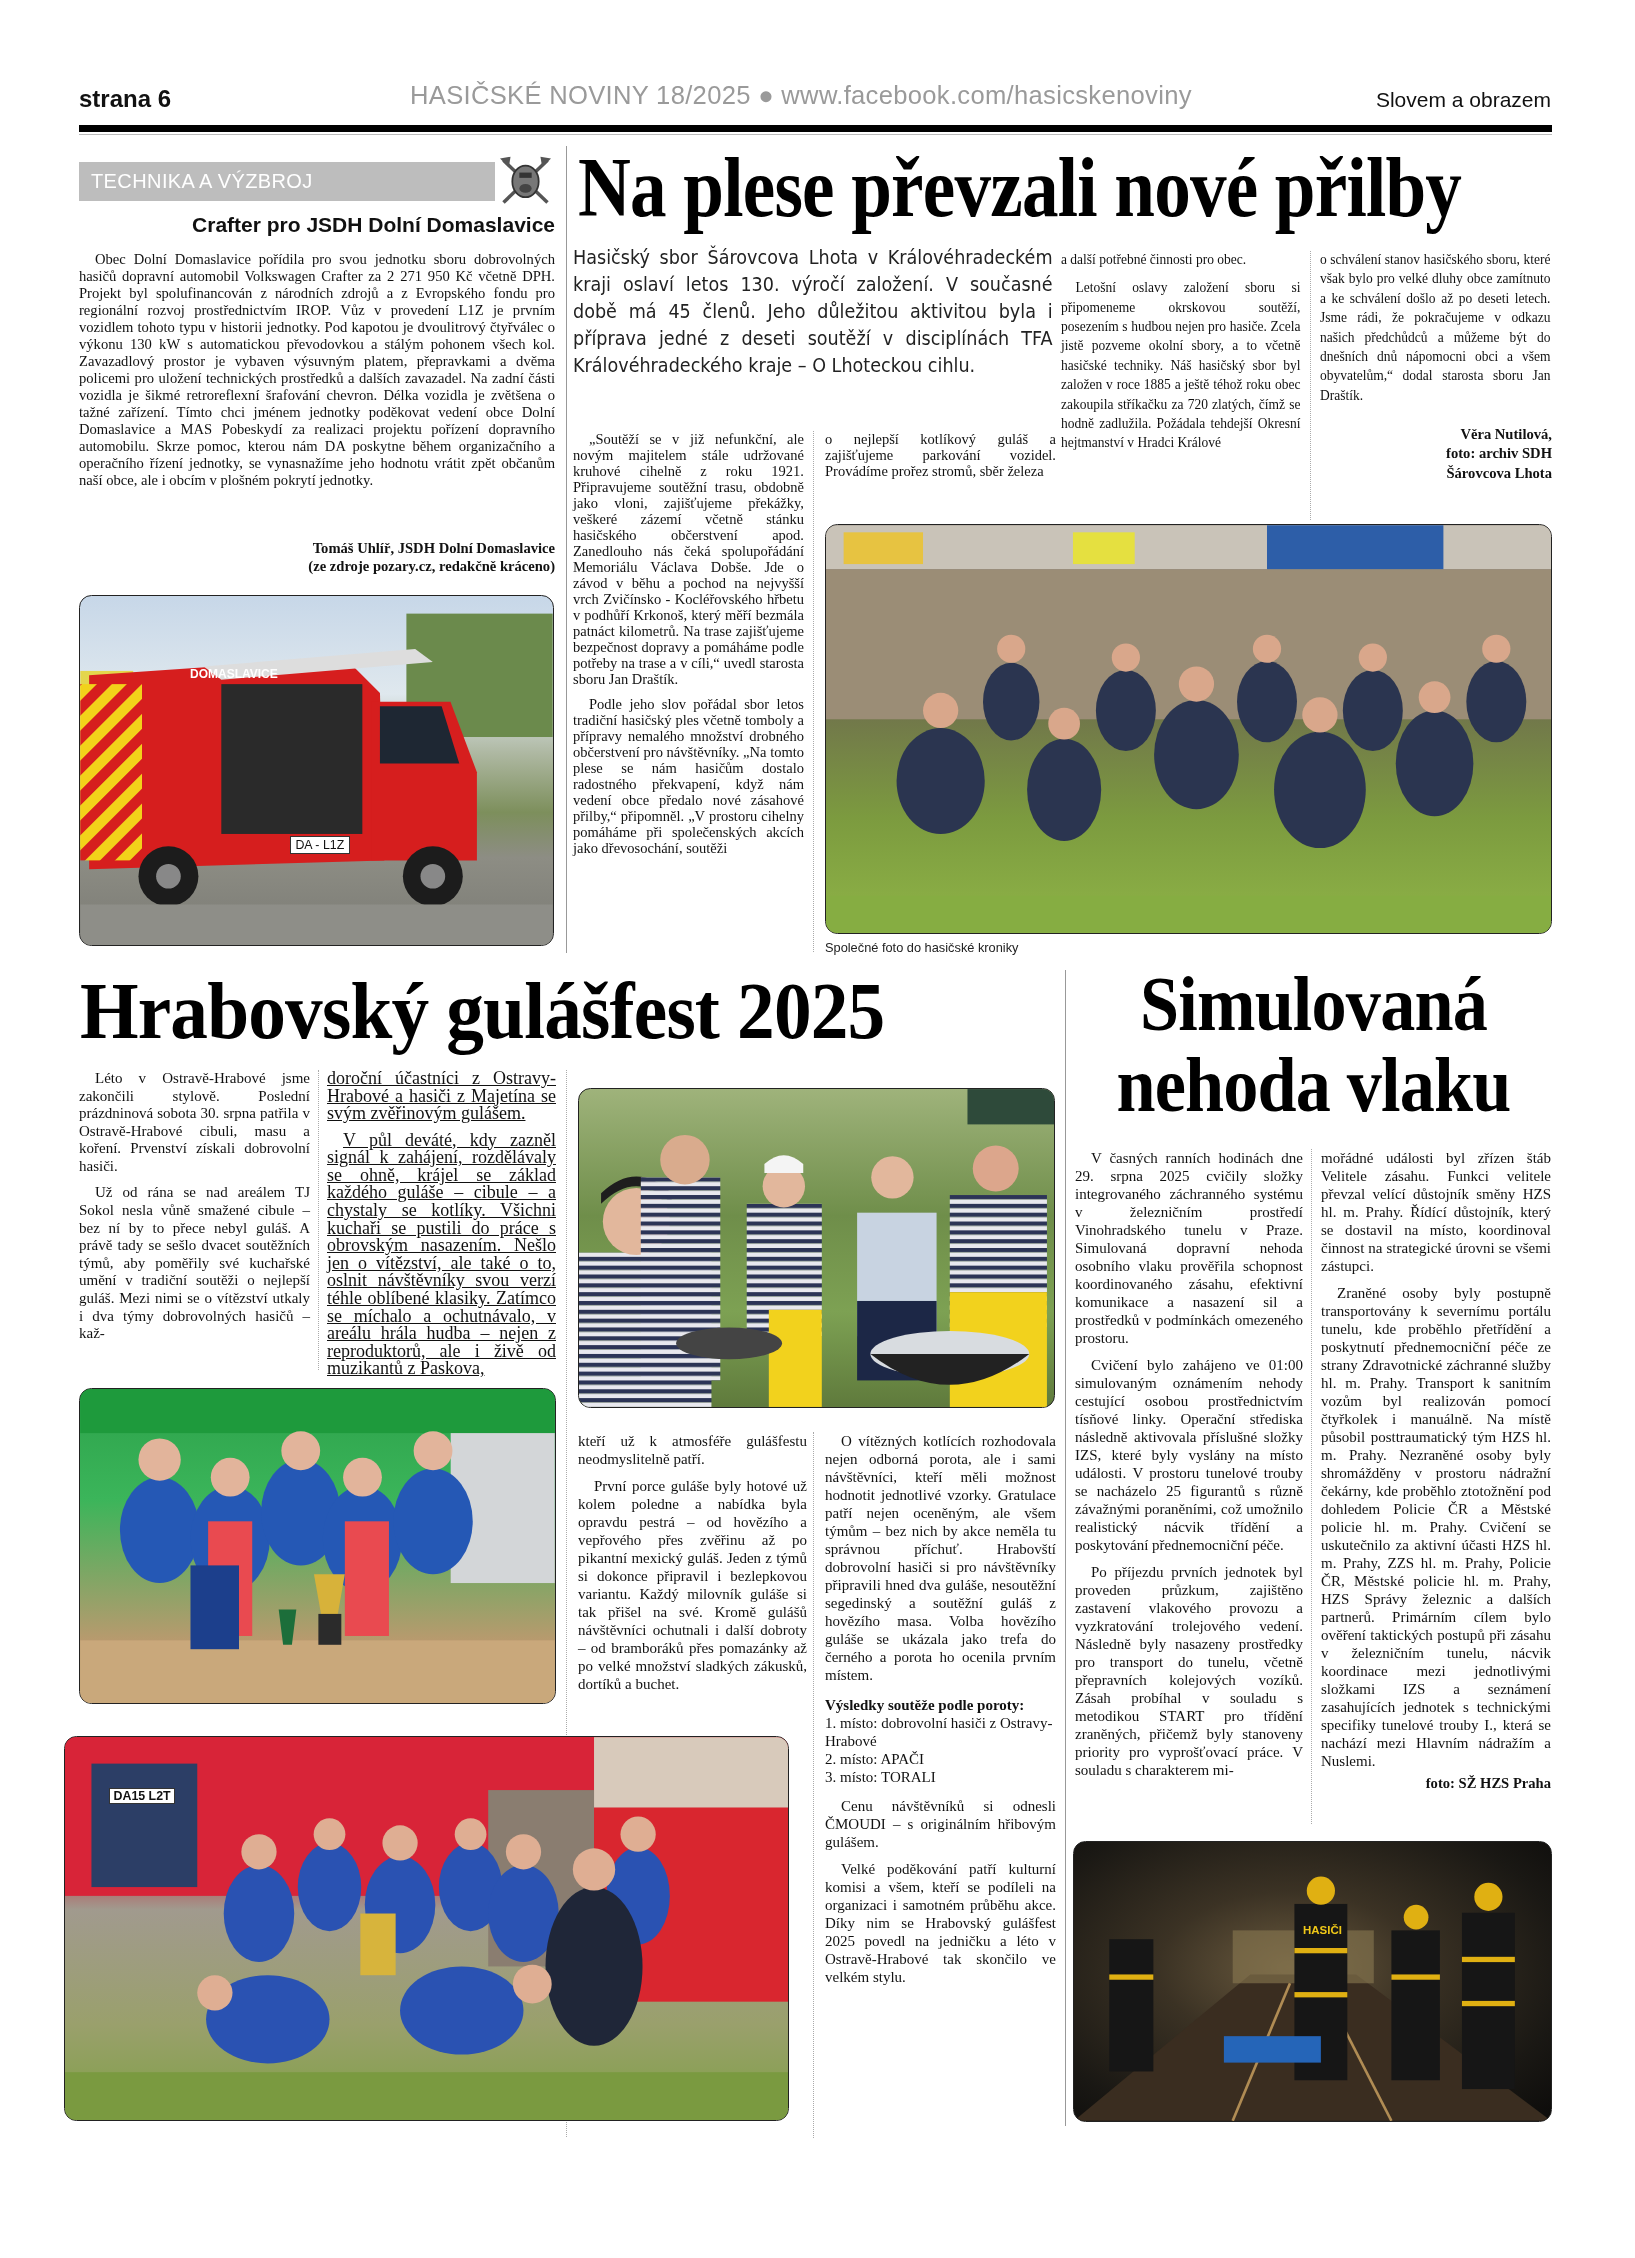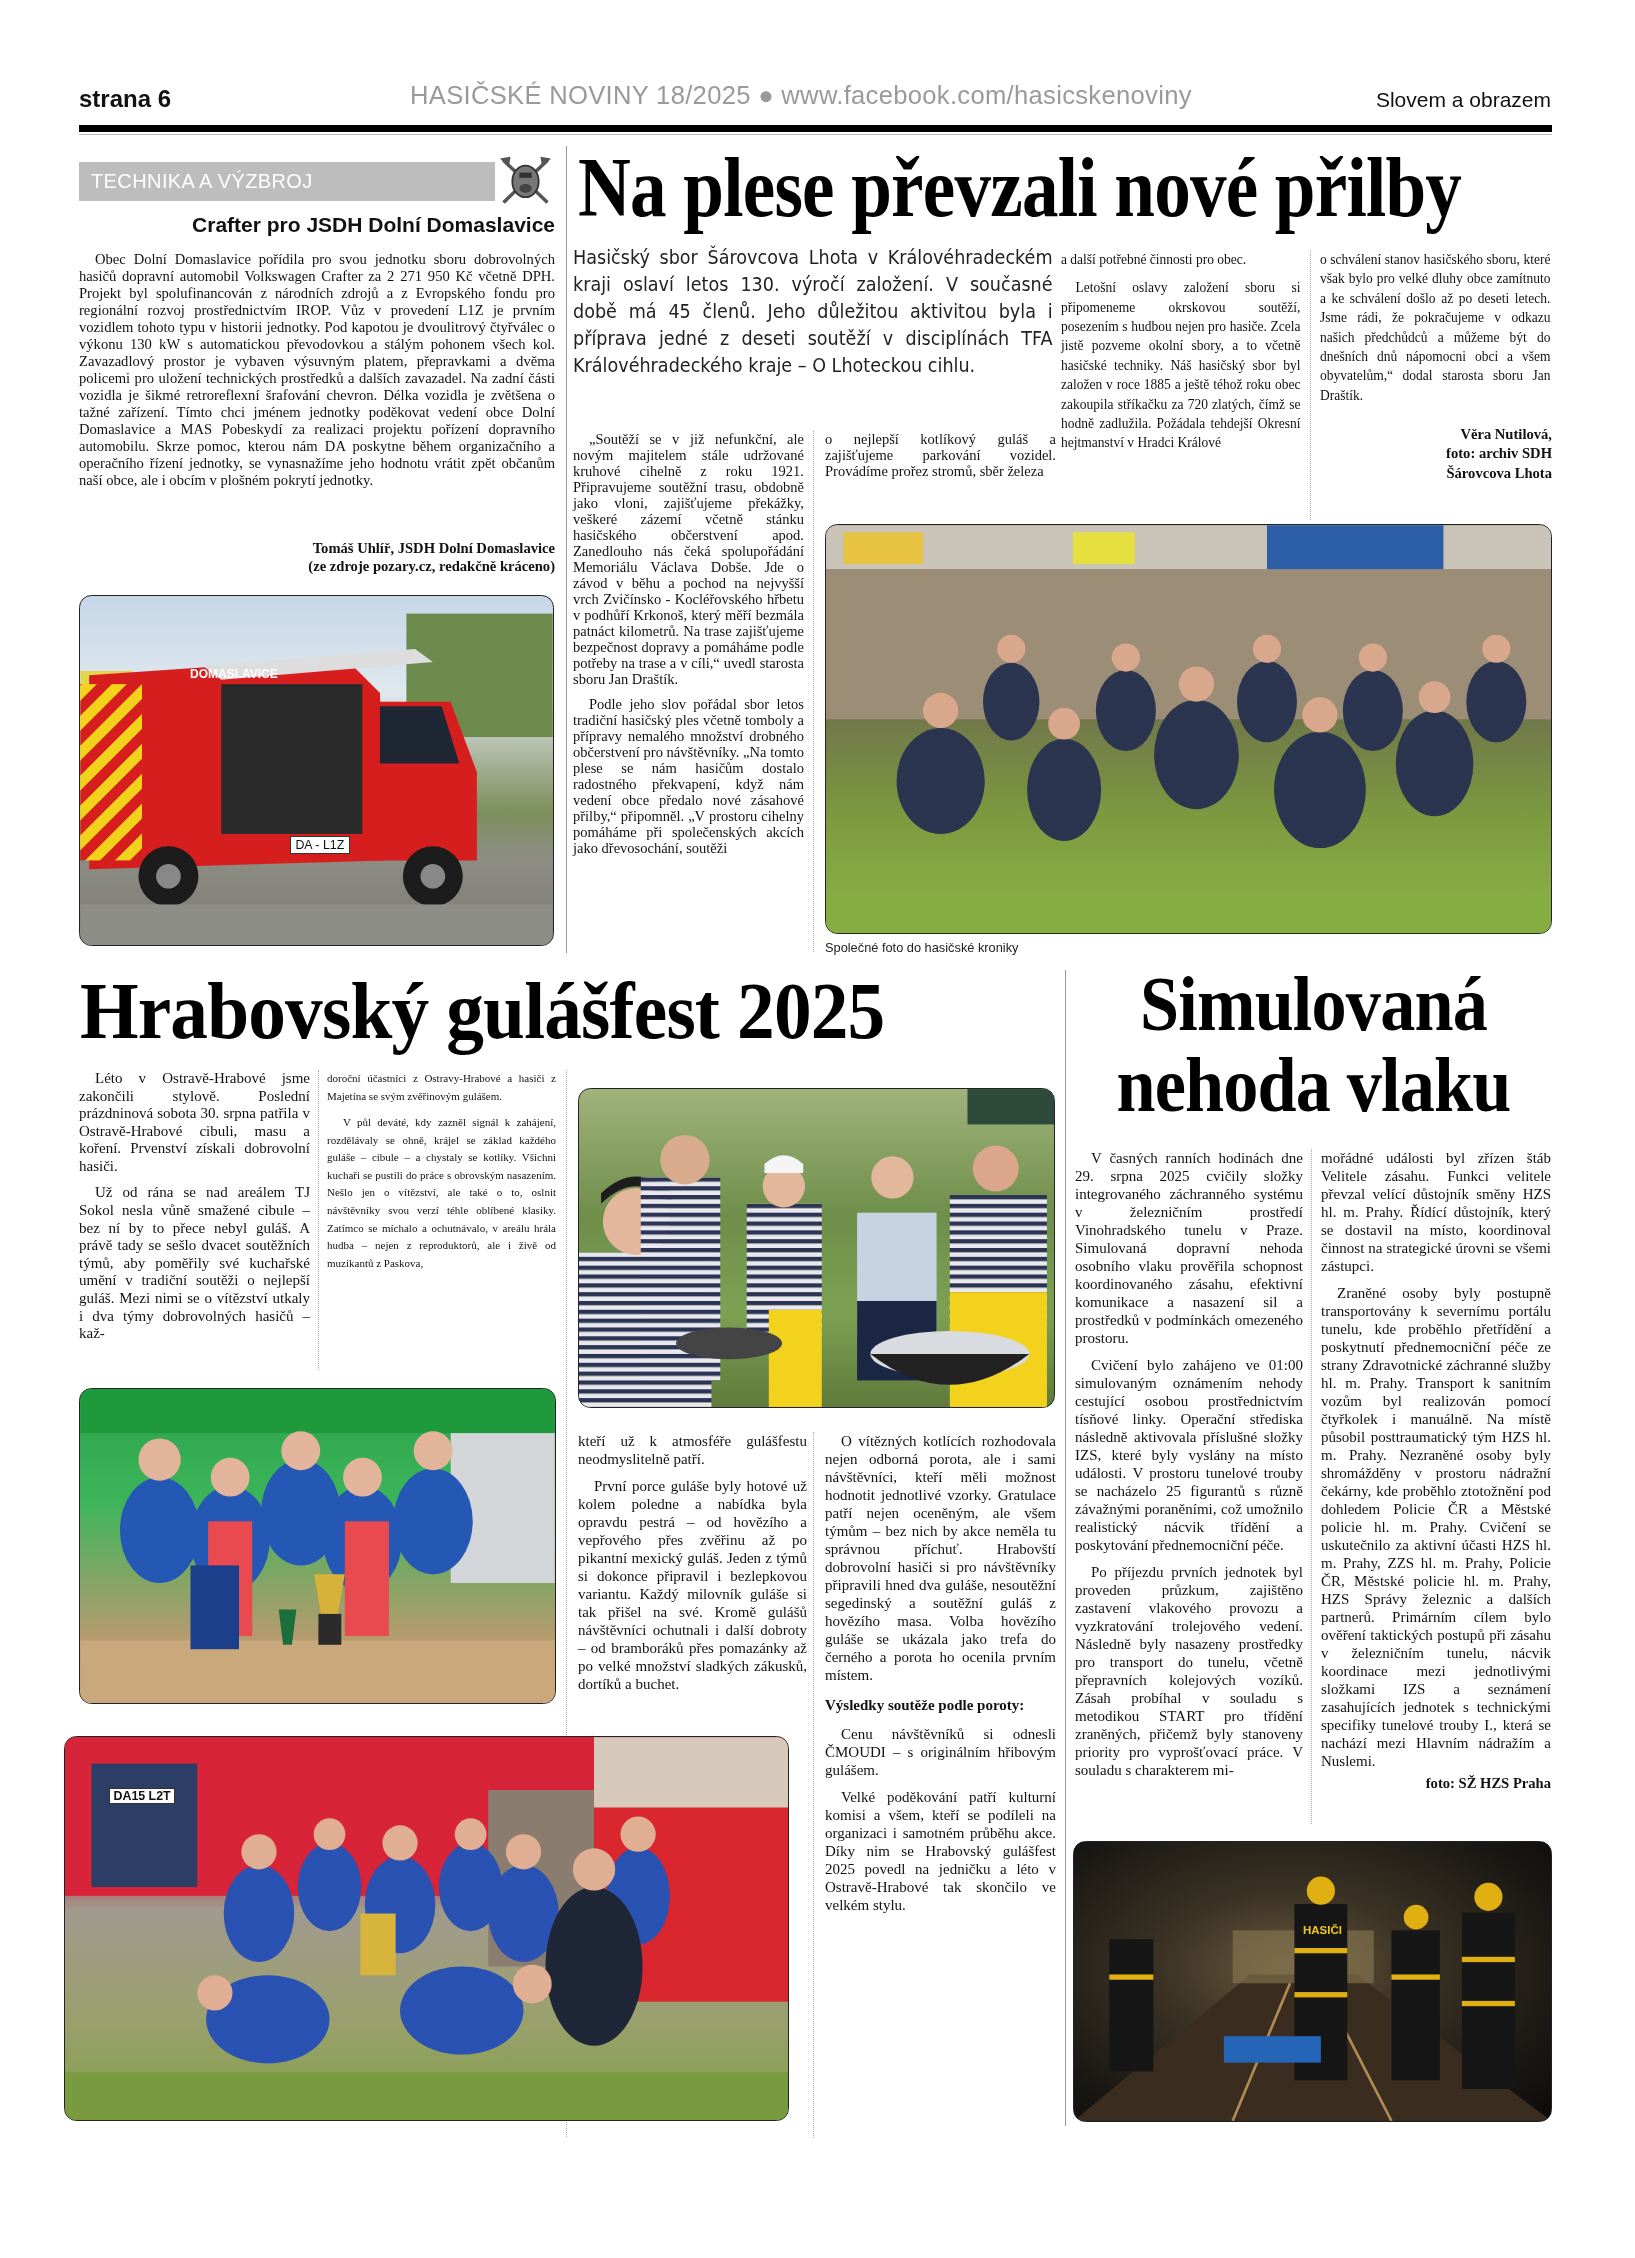--- a/index.html
+++ b/index.html
@@ -150,21 +150,21 @@
 </div>
 <div class="abs caption" style="left:825px; top:940px;">Společné foto do hasičské kroniky</div>
 
 <div class="abs big-head" style="left:80px; top:963px; font-size:81px; line-height:97px; white-space:nowrap; transform:scaleX(0.93); transform-origin:left top;">Hrabovský gulášfest 2025</div>
 
 <div class="abs body-text" style="left:79px; top:1070px; width:231px; font-size:15px; line-height:17.6px;">
   <p>Léto v Ostravě-Hrabové jsme zakončili stylově. Poslední prázdninová sobota 30. srpna patřila v Ostravě-Hrabové cibuli, masu a koření. Prvenství získali dobrovolní hasiči.</p>
   <p>Už od rána se nad areálem TJ Sokol nesla vůně smažené cibule – bez ní by to přece nebyl guláš. A právě tady se sešlo dvacet soutěžních týmů, aby poměřily své kuchařské umění v tradiční soutěži o nejlepší guláš. Mezi nimi se o vítězství utkaly i dva týmy dobrovolných hasičů – kaž-</p>
 </div>
 <div class="abs dotrule" style="left:318px; top:1070px; height:300px;"></div>
-<div class="abs body-text" style="left:327px; top:1070px; width:229px; font-size:11px; line-height:17.6px;">
+<div class="abs body-text" style="left:327px; top:1070px; width:229px; font-size:18px; line-height:17.6px;text-decoration:underline;">
   <p style="text-indent:0">doroční účastníci z Ostravy-Hrabové a hasiči z Majetína se svým zvěřinovým gulášem.</p>
   <p>V půl deváté, kdy zazněl signál k zahájení, rozdělávaly se ohně, krájel se základ každého guláše – cibule – a chystaly se kotlíky. Všichni kuchaři se pustili do práce s obrovským nasazením. Nešlo jen o vítězství, ale také o to, oslnit návštěvníky svou verzí téhle oblíbené klasiky. Zatímco se míchalo a ochutnávalo, v areálu hrála hudba – nejen z reproduktorů, ale i živě od muzikantů z Paskova,</p>
 </div>
 <div class="abs dotrule" style="left:566px; top:1070px; height:1067px;"></div>
 
 <div class="abs photo" style="left:578px; top:1088px; width:475px; height:318px; background:linear-gradient(180deg,#9fb37b 0%,#6f8e4a 40%,#7da153 70%,#5f7a3c 100%);">
   <svg width="475" height="318" viewBox="0 0 538 360" style="position:absolute;left:0;top:0">
     <defs>
       <pattern id="stripe" width="10" height="10" patternUnits="userSpaceOnUse">
           <rect width="10" height="5" fill="#2c3456"></rect>
@@ -222,20 +222,25 @@
 </div>
 
 <div class="abs body-text" style="left:578px; top:1432px; width:229px; font-size:15px; line-height:18px;">
   <p style="text-indent:0">kteří už k atmosféře gulášfestu neodmyslitelně patří.</p>
   <p>První porce guláše byly hotové už kolem poledne a nabídka byla opravdu pestrá – od hovězího a vepřového přes zvěřinu až po pikantní mexický guláš. Jeden z týmů si dokonce připravil i bezlepkovou variantu. Každý milovník guláše si tak přišel na své. Kromě gulášů návštěvníci ochutnali i další dobroty – od bramboráků přes pomazánky až po velké množství sladkých zákusků, dortíků a buchet.</p>
 </div>
 <div class="abs dotrule" style="left:813px; top:1432px; height:706px;"></div>
 <div class="abs body-text" style="left:825px; top:1432px; width:231px; font-size:15px; line-height:18px;">
   <p>O vítězných kotlících rozhodovala nejen odborná porota, ale i sami návštěvníci, kteří měli možnost hodnotit jednotlivé vzorky. Gratulace patří nejen oceněným, ale všem týmům – bez nich by akce neměla tu správnou příchuť. Hrabovští dobrovolní hasiči si pro návštěvníky připravili hned dva guláše, nesoutěžní segedinský a soutěžní guláš z hovězího masa. Volba hovězího guláše se ukázala jako trefa do černého a porota ho ocenila prvním místem.</p>
   <div class="results-head" style="margin-top:12.4px;">Výsledky soutěže podle poroty:</div>
+  <ol class="results">
+    <li style="text-align:left">1. místo: dobrovolní hasiči z Ostravy-Hrabové</li>
+    <li style="text-align:left">2. místo: APAČI</li>
+    <li style="text-align:left">3. místo: TORALI</li>
+  </ol>
   <p style="margin-top:10.6px">Cenu návštěvníků si odnesli ČMOUDI – s originálním hřibovým gulášem.</p>
   <p>Velké poděkování patří kulturní komisi a všem, kteří se podíleli na organizaci i samotném průběhu akce. Díky nim se Hrabovský gulášfest 2025 povedl na jedničku a léto v Ostravě-Hrabové tak skončilo ve velkém stylu.</p>
 </div>
 
 <div class="abs photo" style="left:64px; top:1736px; width:723px; height:383px; background:linear-gradient(180deg,#d8263a 0%,#c81f33 30%,#a19a8e 45%,#9aa06c 75%,#7fa046 100%);">
   <svg width="723" height="383" viewBox="0 0 820 434" style="position:absolute;left:0;top:0">
     <rect x="0" y="0" width="600" height="180" fill="#d82438"></rect>
     <rect x="30" y="30" width="120" height="140" fill="#2c3e66"></rect>
     <rect x="600" y="0" width="220" height="80" fill="#d8cabb"></rect>
     <rect x="600" y="80" width="220" height="220" fill="#d9262f"></rect>

